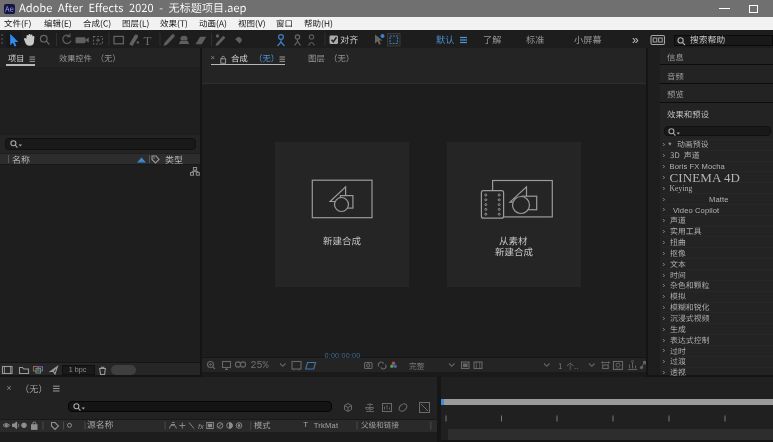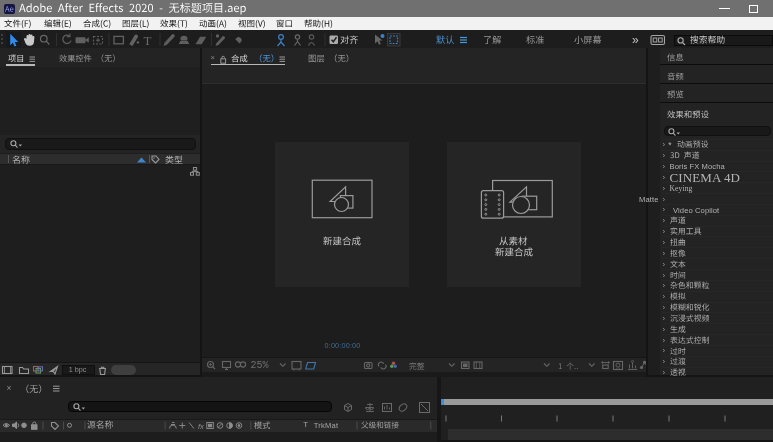--- a/index.html
+++ b/index.html
@@ -473,21 +473,21 @@
         <circle cx="430.5" cy="4.5" r="1" stroke-width="0.8"></circle>
 </g>
 <g fill="#666666">
         <circle cx="442.5" cy="5.3" r="1.6"></circle>
         <circle cx="439.5" cy="10.5" r="1.6"></circle>
         <circle cx="445.5" cy="10.5" r="1.6"></circle>
         <path d="M442.5 5.3 L439.5 10.5 M442.5 5.3 L445.5 10.5" stroke="#666666" stroke-width="0.9"></path>
       </g>
 </svg>
 <div style="position:absolute;left:250.5px;top:362.376px;font-family:Liberation Mono, monospace;font-size:10px;color:#6f6f6f;white-space:pre;line-height:8.64px">25%</div>
-<div style="position:absolute;left:324.5px;top:342px;font-family:'Liberation Sans',sans-serif;font-size:7.2px;color:#406b92;letter-spacing:0.2px;white-space:pre;line-height:8.64px">0:00:00:00</div>
+<div style="position:absolute;left:324.5px;top:352px;font-family:'Liberation Sans',sans-serif;font-size:7.2px;color:#406b92;letter-spacing:0.2px;white-space:pre;line-height:8.64px">0:00:00:00</div>
 <svg style="position:absolute;left:408.5px;top:362.0px;overflow:visible" width="17" height="10">
       <g fill="#7a7a7a" transform="translate(0,7.02) scale(0.00780,-0.00780)">
         <use href="#u5B8C" x="0"></use>
         <use href="#u6574" x="1000"></use>
       </g>
     </svg>
 <svg style="position:absolute;left:558.0px;top:362.0px;overflow:visible" width="22" height="10">
       <g fill="#7a7a7a" transform="translate(0,7.02) scale(0.00780,-0.00780)">
         <use href="#u0031" x="0"></use>
         <use href="#u4E2A" x="1055"></use>
@@ -559,21 +559,21 @@
 <div style="position:absolute;left:662.5px;top:162.024px;font-family:'Liberation Sans',sans-serif;font-size:7.8px;color:#9a9a9a;white-space:pre;line-height:9.36px">›</div>
 <div style="position:absolute;left:669.5px;top:162.208px;font-family:'Liberation Sans',sans-serif;font-size:7.6px;color:#b4b4b4;letter-spacing:0.1px;white-space:pre;line-height:9.12px">Boris FX Mocha</div>
 <div style="position:absolute;left:661.5px;top:171.35px;width:111.5px;height:1px;background:#272727"></div>
 <div style="position:absolute;left:662.5px;top:172.874px;font-family:'Liberation Sans',sans-serif;font-size:7.8px;color:#9a9a9a;white-space:pre;line-height:9.36px">›</div>
 <div style="position:absolute;left:669.5px;top:173.058px;font-family:Liberation Serif, serif;font-size:13px;color:#b4b4b4;letter-spacing:0.1px;white-space:pre;line-height:9.12px">CINEMA 4D</div>
 <div style="position:absolute;left:661.5px;top:182.2px;width:111.5px;height:1px;background:#272727"></div>
 <div style="position:absolute;left:662.5px;top:183.724px;font-family:'Liberation Sans',sans-serif;font-size:7.8px;color:#9a9a9a;white-space:pre;line-height:9.36px">›</div>
 <div style="position:absolute;left:669.5px;top:183.908px;font-family:Liberation Serif, serif;font-size:7.6px;color:#b4b4b4;letter-spacing:0.1px;white-space:pre;line-height:9.12px">Keying</div>
 <div style="position:absolute;left:661.5px;top:193.05px;width:111.5px;height:1px;background:#272727"></div>
 <div style="position:absolute;left:662.5px;top:194.574px;font-family:'Liberation Sans',sans-serif;font-size:7.8px;color:#9a9a9a;white-space:pre;line-height:9.36px">›</div>
-<div style="position:absolute;left:639px;top:194.758px;font-family:'Liberation Sans',sans-serif;font-size:7.6px;color:#b4b4b4;letter-spacing:0.1px;white-space:pre;line-height:9.12px">Matte</div>
+<div style="position:absolute;left:709px;top:194.758px;font-family:'Liberation Sans',sans-serif;font-size:7.6px;color:#b4b4b4;letter-spacing:0.1px;white-space:pre;line-height:9.12px">Matte</div>
 <div style="position:absolute;left:661.5px;top:203.9px;width:111.5px;height:1px;background:#272727"></div>
 <div style="position:absolute;left:662.5px;top:205.424px;font-family:'Liberation Sans',sans-serif;font-size:7.8px;color:#9a9a9a;white-space:pre;line-height:9.36px">›</div>
 <div style="position:absolute;left:673px;top:205.608px;font-family:'Liberation Sans',sans-serif;font-size:7.6px;color:#b4b4b4;letter-spacing:0.1px;white-space:pre;line-height:9.12px">Video Copilot</div>
 <div style="position:absolute;left:661.5px;top:214.75px;width:111.5px;height:1px;background:#272727"></div>
 <div style="position:absolute;left:662.5px;top:216.274px;font-family:'Liberation Sans',sans-serif;font-size:7.8px;color:#9a9a9a;white-space:pre;line-height:9.36px">›</div>
 <svg style="position:absolute;left:669.5px;top:216.3px;overflow:visible" width="17" height="10">
       <g fill="#b4b4b4" transform="translate(0,7.11) scale(0.00790,-0.00790)">
         <use href="#u58F0" x="0"></use>
         <use href="#u9053" x="1000"></use>
       </g>

